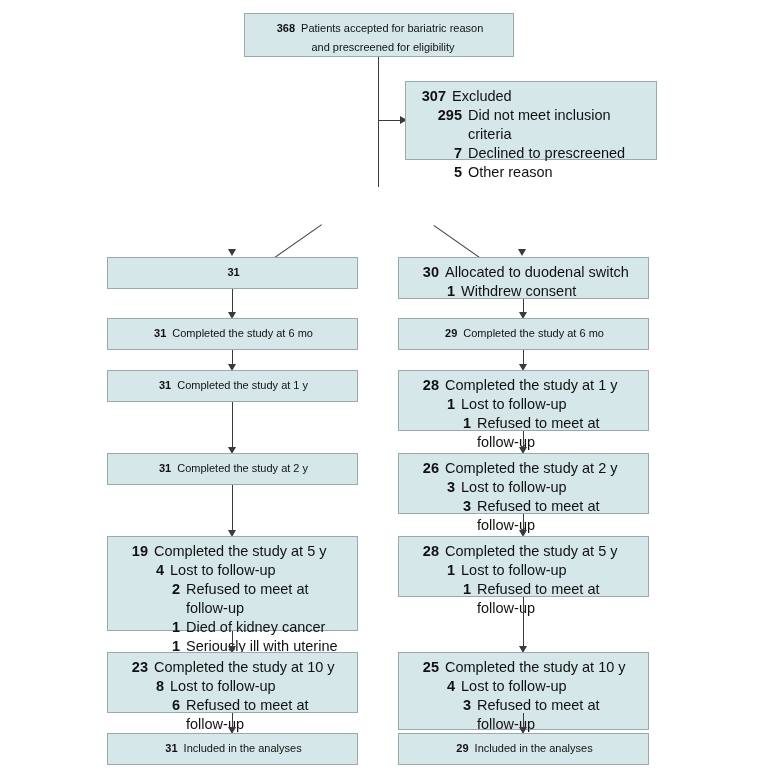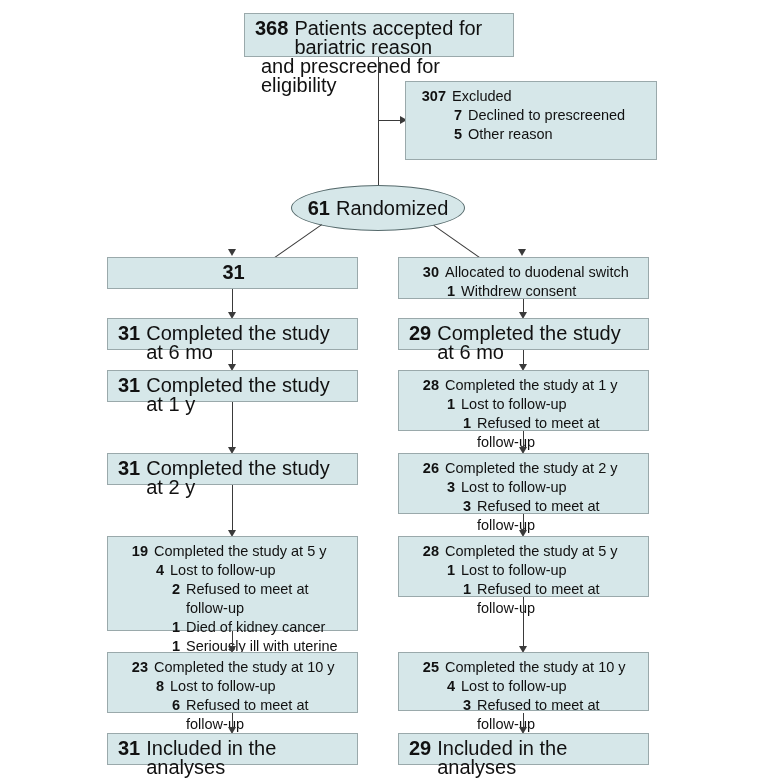--- a/index.html
+++ b/index.html
@@ -30,21 +30,21 @@
   .num{ font-weight:bold; display:inline-block; text-align:right; }
   .lbl{ display:inline-block; padding-left:5px; }
 
   
   .row{ display:flex; font-size:14.5px; line-height:19px; }
   .row .num{ font-weight:bold; width:30px; text-align:right; flex:0 0 30px; }
   .row .lbl{ padding-left:6px; }
   .indent1{ padding-left:16px; }
   .indent2{ padding-left:32px; }
 
-  .centerrow{ display:flex; justify-content:center; font-size:20px; line-height:19px; }
+  .centerrow{ display:flex; justify-content:center; font-size:11px; line-height:19px; }
   .centerrow .num{ font-weight:bold; }
   .centerrow .lbl{ padding-left:6px; }
 
   
   .vline{ position:absolute; width:1px; background:#3a3a3a; }
   .hline{ position:absolute; height:1px; background:#3a3a3a; }
   .diag{ position:absolute; height:1px; background:#3a3a3a; transform-origin:0 0; }
   .arrowdown{
     position:absolute;width:0;height:0;
     border-left:4.5px solid transparent;
@@ -77,35 +77,33 @@
 
   <div class="hline" style="left:378px;top:120px;width:22px;"></div>
   <div class="arrowright" style="left:400px;top:116px;"></div>
 
   <div class="box" style="left:405px;top:81px;width:252px;height:79px;">
     <div class="row">
       <span class="num">307</span>
       <span class="lbl">Excluded</span>
     </div>
     <div class="row indent1">
+      <span class="num">295</span>
+      <span class="lbl">Did not meet inclusion criteria</span>
+    </div>
+    <div class="row indent1">
       <span class="num">7</span>
       <span class="lbl">Declined to prescreened</span>
     </div>
     <div class="row indent1">
       <span class="num">5</span>
       <span class="lbl">Other reason</span>
     </div>
   </div>
 
-  <div class="ellipse" style="left:291px;top:185px;width:174px;height:46px;">
-    <div class="centerrow">
-      <span class="num">61</span>
-      <span class="lbl">Randomized</span>
-    </div>
-  </div>
 
   <div class="diag" style="left:322px;top:225px;width:100px;transform:rotate(145deg);"></div>
   <div class="diag" style="left:434px;top:225px;width:100px;transform:rotate(35deg);"></div>
   <div class="arrowdown" style="left:228px;top:249px;"></div>
   <div class="arrowdown" style="left:518px;top:249px;"></div>
 
   <div class="box" style="left:107px;top:257px;width:251px;height:32px;">
     <div class="centerrow">
       <span class="num">31</span>
     </div>
@@ -266,21 +264,21 @@
     </div>
     <div class="row indent2">
       <span class="num">1</span>
       <span class="lbl">Refused to meet at follow-up</span>
     </div>
   </div>
 
   <div class="vline" style="left:523px;top:597px;height:52px;"></div>
   <div class="arrowdown" style="left:519px;top:646px;"></div>
 
-  <div class="box" style="left:398px;top:652px;width:251px;height:59px;">
+  <div class="box" style="left:398px;top:652px;width:251px;height:78px;">
     <div class="row">
       <span class="num">25</span>
       <span class="lbl">Completed the study at 10 y</span>
     </div>
     <div class="row indent1">
       <span class="num">4</span>
       <span class="lbl">Lost to follow-up</span>
     </div>
     <div class="row indent2">
       <span class="num">3</span>

